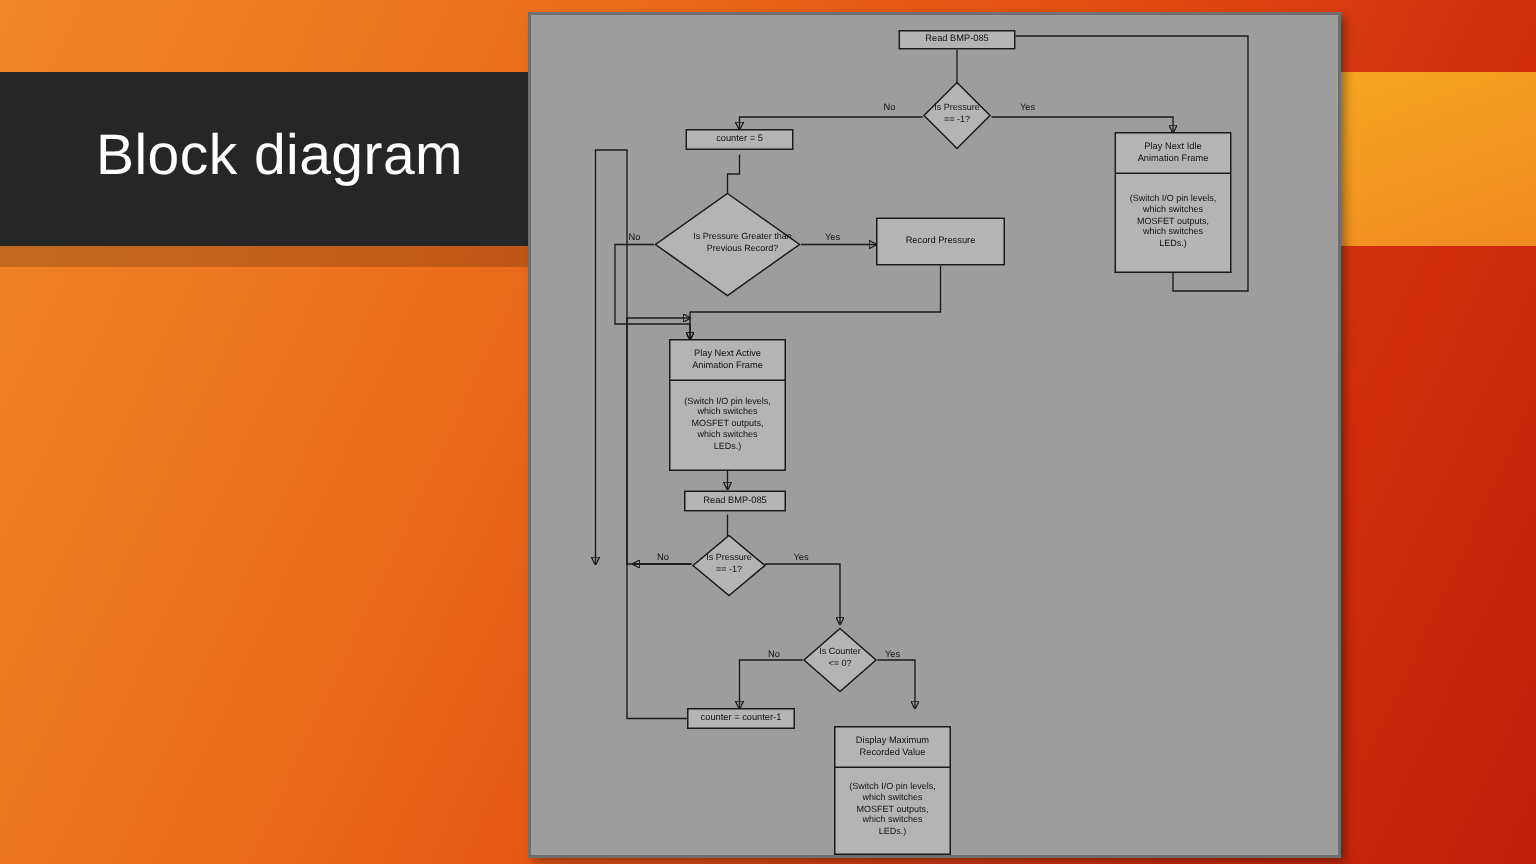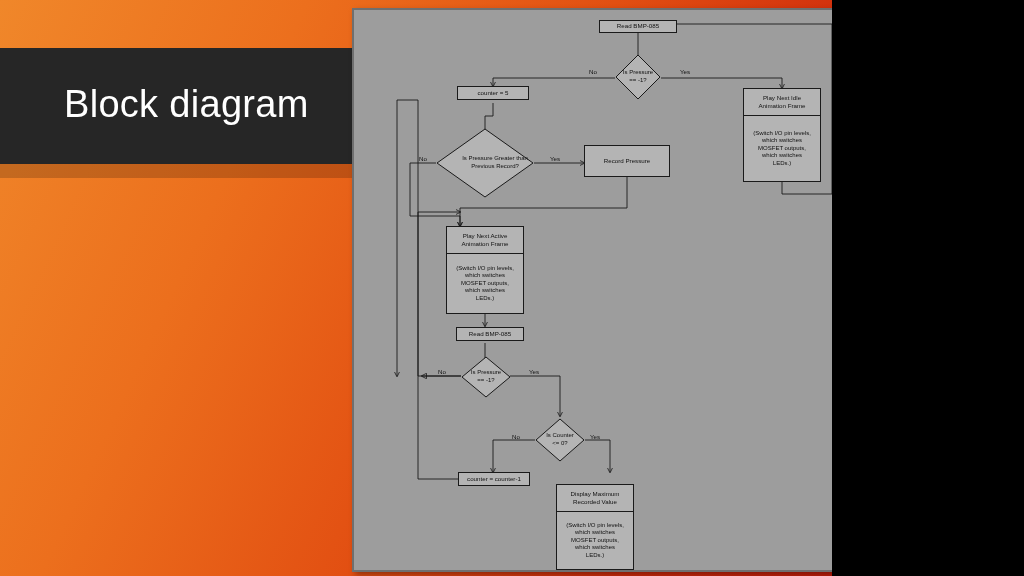--- a/index.html
+++ b/index.html
@@ -2,21 +2,21 @@
 <html><head>
 <meta charset="utf-8">
 <style>
   html, body {
     margin: 0;
     padding: 0;
     background: #000;
   }
   #slide {
     position: relative;
-    width: 832px;
+    width: 1024px;
     height: 576px;
     overflow: hidden;
     font-family: "Liberation Sans", sans-serif;
     background: linear-gradient(115deg, #f0872a 0%, #ec6f1d 28%, #e24f12 56%, #d02c0c 80%, #c21e0b 100%);
   }
   
   .bg-accent-right {
     position: absolute;
     left: 884px;
     top: 48px;

